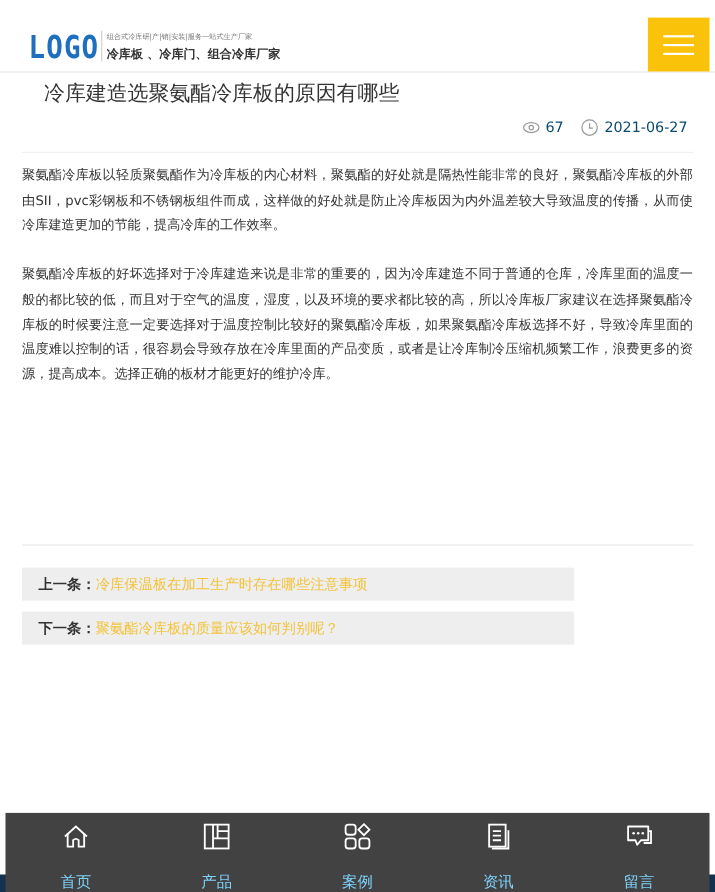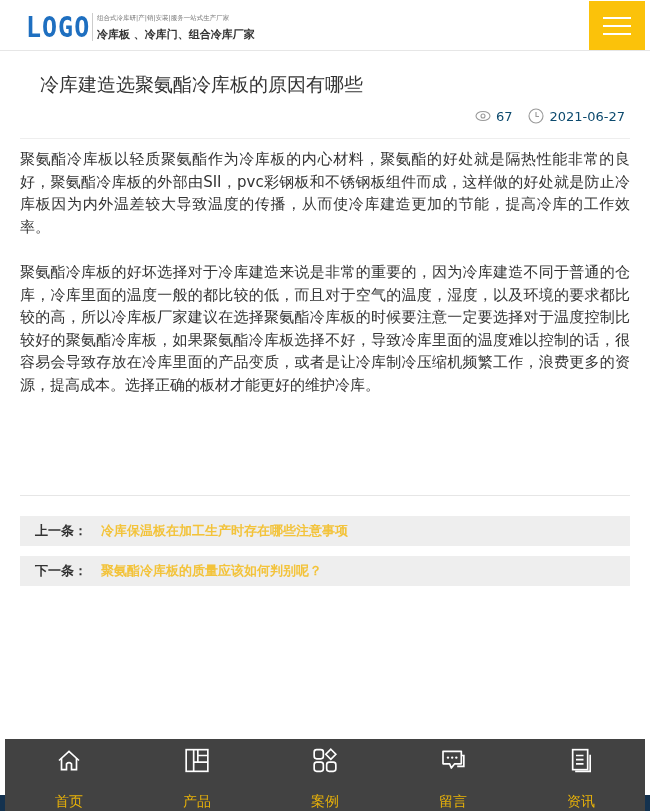--- a/index.html
+++ b/index.html
@@ -1,53 +1,53 @@
 <!DOCTYPE html>
 <html><head>
 <meta charset="utf-8">
 <style>
   * { box-sizing: border-box; margin: 0; padding: 0; }
   html, body { width: 650px; height: 811px; overflow: hidden; background: #ffffff; }
   body { font-family: "DejaVu Sans", "Liberation Sans", sans-serif; color: #333; position: relative; }
 
   
-  .header { position: absolute; left: 0; top: 1px; width: 650px; height: 50px; background: #fff; border-bottom: 1px solid #e6e6e6; }
+  .header { position: absolute; left: 0; top: 16px; width: 650px; height: 50px; background: #fff; border-bottom: 1px solid #e6e6e6; }
   .logo { position: absolute; left: 26px; top: 14px; width: 62px; height: 24px; display: flex; align-items: center; }
   .logo-text { font-family: "DejaVu Sans Mono", "Liberation Mono", monospace; font-weight: bold; font-size: 25px; color: #1e6fc0; letter-spacing: 1px; transform: scaleY(1.15); line-height: 1; }
   .logo-divider { position: absolute; left: 92px; top: 12px; width: 1px; height: 28px; background: #ccc; }
   .slogan-small { position: absolute; left: 97px; top: 13px; font-size: 6.5px; color: #777; white-space: nowrap; }
   .slogan-big { position: absolute; left: 97px; top: 26px; font-size: 11px; font-weight: bold; color: #333; white-space: nowrap; }
   .menu-btn { position: absolute; left: 589px; top: 0; width: 56px; height: 49px; background: #fbc20a; display: flex; flex-direction: column; justify-content: center; align-items: center; gap: 6px; cursor: pointer; }
   .menu-btn span { display: block; width: 28px; height: 2px; background: #fff; }
 
   
   .page-title { position: absolute; left: 20px; top: 72px; font-size: 19px; color: #333; font-weight: normal; white-space: nowrap; margin-left: 20px; }
   .title-rule { position: absolute; left: 20px; top: 138px; width: 610px; height: 1px; background: #eee; }
   .meta { position: absolute; right: 25px; top: 108px; display: flex; align-items: center; font-size: 13px; color: #0c4a6e; }
   .meta .icon { display: inline-flex; width: 16px; height: 16px; margin-right: 5px; align-items: center; justify-content: center; }
   .meta .gap { width: 16px; }
 
   
-  .article { position: absolute; left: 20px; top: 148px; width: 610px; font-size: 15px; line-height: 22.6px; color: #333; text-align: justify; }
+  .article { position: absolute; left: 20px; top: 148px; width: 610px; font-size: 12px; line-height: 22.6px; color: #333; text-align: justify; }
   .article p { margin-bottom: 22.6px; }
   .article-rule { position: absolute; left: 20px; top: 495px; width: 610px; height: 1px; background: #e6e6e6; }
 
   
-  .nav-row { position: absolute; left: 20px; width: 610px; height: 30px; background: #eeeeee; display: flex; align-items: center; padding-left: 15px; font-size: 13px; gap: 14px; }
+  .nav-row { position: absolute; left: 20px; width: 502px; height: 30px; background: #eeeeee; display: flex; align-items: center; padding-left: 15px; font-size: 13px; }
   .nav-row.prev { top: 516px; }
   .nav-row.next { top: 556px; }
   .nav-label { color: #333; font-weight: bold; }
-  .nav-link { color: #f3c33a; text-decoration: none; cursor: pointer; font-weight: bold; }
+  .nav-link { color: #f3c33a; text-decoration: none; cursor: pointer; }
 
   
   .bottom-strip { position: absolute; left: 0; top: 795px; width: 650px; height: 16px; background: #14324f; }
   .footer { position: absolute; left: 5px; top: 739px; width: 640px; height: 72px; background: #424242; display: flex; }
   .footer-item { flex: 1; display: flex; flex-direction: column; align-items: center; justify-content: flex-start; padding-top: 9px; color: #fff; cursor: pointer; }
   .footer-item svg { width: 30px; height: 30px; }
-  .footer-label { font-size: 14px; margin-top: 20px; color: #eab308; }
+  .footer-label { font-size: 14px; margin-top: 20px; color: #7dd3fc; }
 </style>
 </head>
 <body>
 
 <div class="header">
   <div class="logo">
     <span class="logo-text">LOGO</span>
   </div>
   <div class="logo-divider"></div>
   <div class="slogan-small">组合式冷库研|产|销|安装|服务一站式生产厂家</div>
@@ -115,28 +115,28 @@
     <svg viewBox="0 0 30 30">
       <rect x="2" y="2" width="11" height="11" rx="3" fill="none" stroke="#fff" stroke-width="2"></rect>
       <path d="M22 1.5 L28 7.5 L22 13.5 L16 7.5 Z" fill="none" stroke="#fff" stroke-width="2"></path>
       <rect x="2" y="17" width="11" height="11" rx="3" fill="none" stroke="#fff" stroke-width="2"></rect>
       <rect x="17" y="17" width="11" height="11" rx="3" fill="none" stroke="#fff" stroke-width="2"></rect>
     </svg>
     <span class="footer-label">案例</span>
   </div>
   <div class="footer-item">
     <svg viewBox="0 0 30 30">
+      <rect x="5" y="2" width="18" height="24" fill="none" stroke="#fff" stroke-width="2"></rect>
+      <path d="M9 9 H18 M9 14 H18 M9 19 H18 M26 8 V28 H8" fill="none" stroke="#fff" stroke-width="2"></path>
+    </svg>
+    <span class="footer-label">资讯</span>
+  </div>
+  <div class="footer-item">
+    <svg viewBox="0 0 30 30">
       <path d="M3 4 H25 V19 H17 L13 24 L11 19 H3 Z" fill="none" stroke="#fff" stroke-width="2" stroke-linejoin="round"></path>
       <path d="M25 9 H28 V22 H20" fill="none" stroke="#fff" stroke-width="2"></path>
       <circle cx="9" cy="11.5" r="1.4" fill="#fff"></circle>
         <circle cx="14" cy="11.5" r="1.4" fill="#fff"></circle>
         <circle cx="19" cy="11.5" r="1.4" fill="#fff"></circle>
     </svg>
     <span class="footer-label">留言</span>
   </div>
-  <div class="footer-item">
-    <svg viewBox="0 0 30 30">
-      <rect x="5" y="2" width="18" height="24" fill="none" stroke="#fff" stroke-width="2"></rect>
-      <path d="M9 9 H18 M9 14 H18 M9 19 H18 M26 8 V28 H8" fill="none" stroke="#fff" stroke-width="2"></path>
-    </svg>
-    <span class="footer-label">资讯</span>
-  </div>
 </div>
 
 </body></html>

